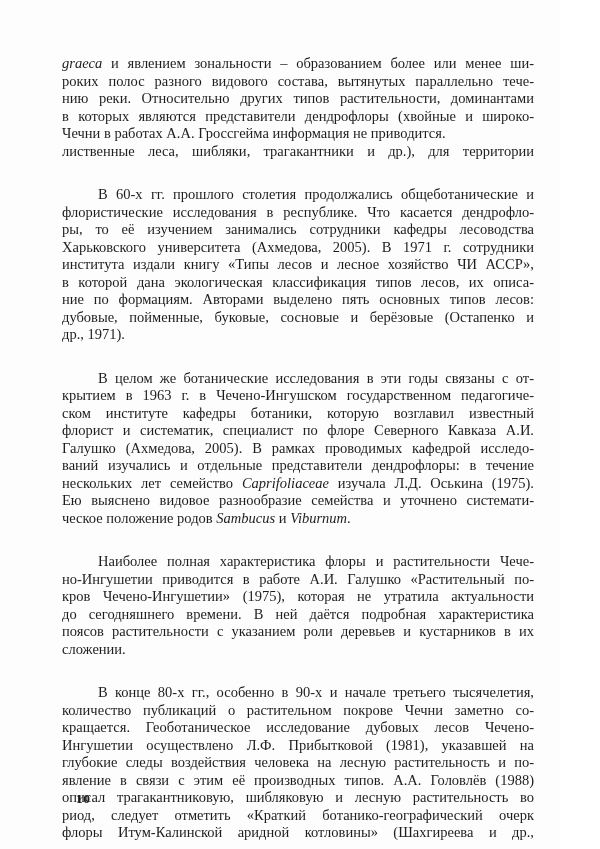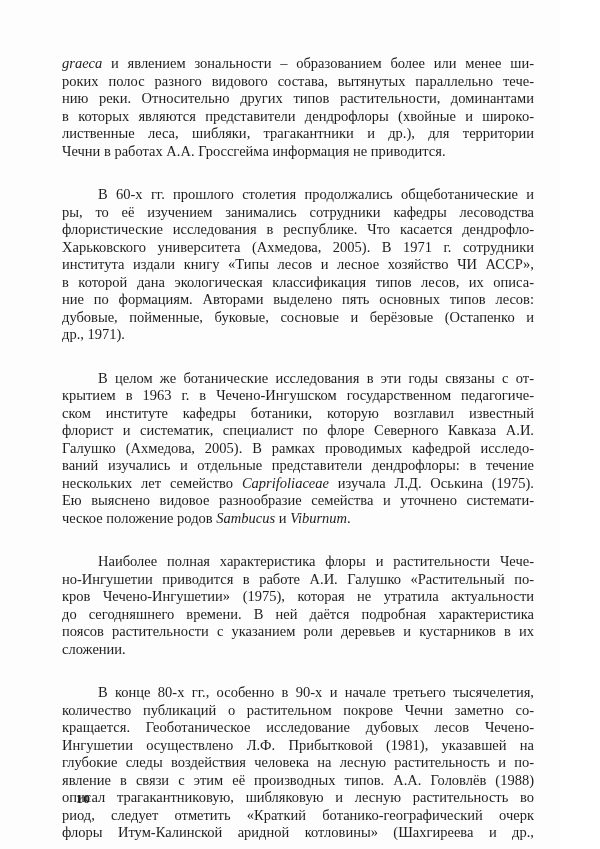--- a/index.html
+++ b/index.html
@@ -60,27 +60,27 @@
 </head>
 <body>
 
 <div class="page">
   <div class="text-block">
       <div class="paragraph">
         <div class="line first"><i>graeca</i> и явлением зональности – образованием более или менее ши-</div>
         <div class="line">роких полос разного видового состава, вытянутых параллельно тече-</div>
         <div class="line">нию реки. Относительно других типов растительности, доминантами</div>
         <div class="line">в которых являются представители дендрофлоры (хвойные и широко-</div>
+        <div class="line endleft">Чечни в работах А.А. Гроссгейма информация не приводится.</div>
         <div class="line">лиственные леса, шибляки, трагакантники и др.), для территории</div>
-        <div class="line endleft">Чечни в работах А.А. Гроссгейма информация не приводится.</div>
       </div>
       <div class="paragraph indent">
         <div class="line first">В 60-х гг. прошлого столетия продолжались общеботанические и</div>
+        <div class="line">флористические исследования в республике. Что касается дендрофло-</div>
         <div class="line">ры, то её изучением занимались сотрудники кафедры лесоводства</div>
-        <div class="line">флористические исследования в республике. Что касается дендрофло-</div>
         <div class="line">Харьковского университета (Ахмедова, 2005). В 1971 г. сотрудники</div>
         <div class="line">института издали книгу «Типы лесов и лесное хозяйство ЧИ АССР»,</div>
         <div class="line">в которой дана экологическая классификация типов лесов, их описа-</div>
         <div class="line">ние по формациям. Авторами выделено пять основных типов лесов:</div>
         <div class="line">дубовые, пойменные, буковые, сосновые и берёзовые (Остапенко и</div>
         <div class="line endleft">др., 1971).</div>
       </div>
       <div class="paragraph indent">
         <div class="line first">В целом же ботанические исследования в эти годы связаны с от-</div>
         <div class="line">крытием в 1963 г. в Чечено-Ингушском государственном педагогиче-</div>

